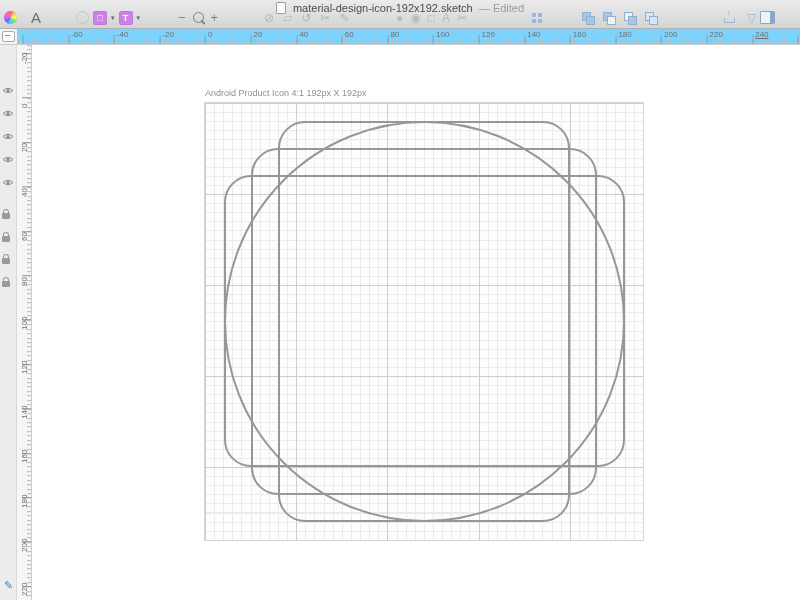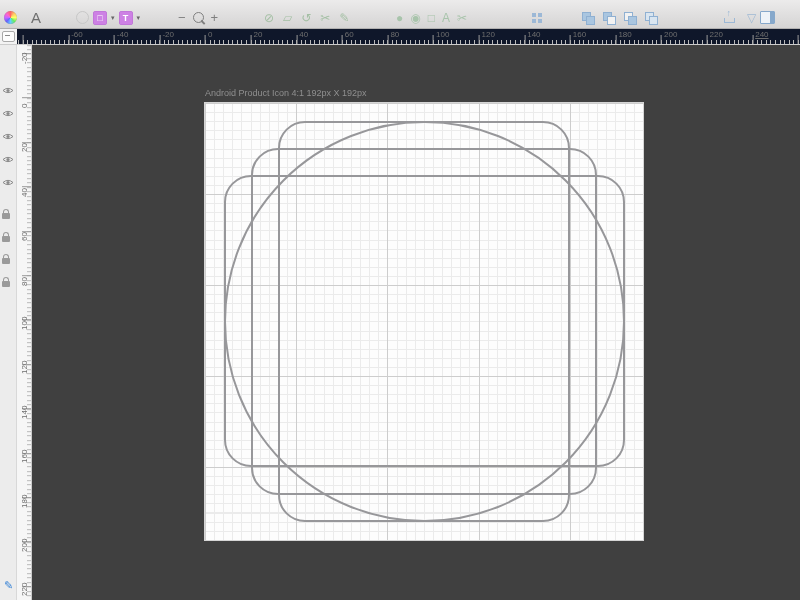--- a/index.html
+++ b/index.html
@@ -60,21 +60,21 @@
   .tg-bool{left:582px;gap:8px;}
   .tg-share{left:724px;gap:12px;}
   .tg-panel{left:760px;}
 
   
   .corner{position:absolute;left:0;top:29px;width:17px;height:15px;background:#f3f3f3;
           border-bottom:1px solid #cccccc;z-index:20;}
   .cornerbox{position:absolute;left:2px;top:2px;width:11px;height:9px;border:1px solid #a9a9a9;
           border-radius:2px;background:#fdfdfd;}
   .cornerbox::after{content:"";position:absolute;left:2px;top:3px;width:5px;height:1px;background:#8a8a8a;}
-  .hruler{position:absolute;left:17px;top:29px;right:0;height:15px;background:#0f172a;
+  .hruler{position:absolute;left:17px;top:29px;right:0;height:15px;background:#7dd3fc;
           border-bottom:1px solid #cccccc;z-index:20;overflow:hidden;}
   .hruler .minor{position:absolute;left:0;right:0;bottom:0;height:4px;
       background:repeating-linear-gradient(to right,#b9b9b9 0 1px,transparent 1px 4.56px);
       background-position-x:1px;}
   .hruler .major{position:absolute;left:0;right:0;bottom:0;height:9px;
       background:repeating-linear-gradient(to right,#9a9a9a 0 1px,transparent 1px 45.6px);
       background-position-x:5.6px;}
   .hlbl{position:absolute;top:1px;font-size:8px;color:#6e6e6e;}
   .vruler{position:absolute;left:17px;top:45px;bottom:0;width:14px;background:#f6f6f6;
           border-right:1px solid #cccccc;z-index:20;overflow:hidden;}
@@ -90,38 +90,43 @@
   
   .leftpanel{position:absolute;left:0;top:45px;bottom:0;width:16px;background:#ececec;
              border-right:1px solid #d8d8d8;z-index:20;}
   .toggle{position:absolute;left:2px;}
   .lock{position:relative;display:inline-block;width:8px;height:6px;background:#9a9a9a;border-radius:1px;margin-top:5px;}
   .lock::before{content:"";position:absolute;left:1px;top:-4px;width:4px;height:4px;
       border:1.5px solid #9a9a9a;border-bottom:none;border-radius:3px 3px 0 0;}
   .editpencil{position:absolute;left:4px;bottom:8px;font-size:11px;color:#3f87d6;z-index:21;}
 
   
-  .canvas{position:absolute;left:32px;top:45px;right:0;bottom:0;background:#404040;overflow:hidden;}
+  .canvas{position:absolute;left:32px;top:45px;right:0;bottom:0;background:#ffffff;overflow:hidden;}
   .abwrap{position:absolute;left:173px;top:43px;}
   .ablabel{height:15px;font-size:9px;color:#8f8f8f;white-space:nowrap;}
   .artboard{position:relative;width:438px;height:437px;background:#fdfdfd;
       box-shadow:0 0 0 1px #d6d6d6;
       background-image:
         repeating-linear-gradient(to right,#cdcdcd 0 1px,transparent 1px 91.2px),
         repeating-linear-gradient(to bottom,#cdcdcd 0 1px,transparent 1px 91.1px),
         repeating-linear-gradient(to right,#ebebeb 0 1px,transparent 1px 9.12px),
         repeating-linear-gradient(to bottom,#ebebeb 0 1px,transparent 1px 9.1px);}
   .shape{position:absolute;border:2px solid #97979a;box-sizing:border-box;background:transparent;}
   .shape.circle{border-radius:50%;}
   .shape.rrect{border-radius:27px;}
 </style>
 </head>
 <body>
 
 <div class="header">
+  <div class="wintitle">
+    <span class="docicon"></span>
+    <span>material-design-icon-192x192.sketch</span>
+    <span class="suffix">&nbsp;</span><span class="suffix">— Edited</span>
+  </div>
   <div class="tgroup tg-file">
       <span class="titem colorwheel"></span>
       <span class="titem glyph big">A</span>
     </div>
   <div class="tgroup tg-insert">
       <span class="titem dimcircle"></span>
       <span class="titem pswatch">□</span>
       <span class="titem caret">▾</span>
       <span class="titem pswatch">T</span>
       <span class="titem caret">▾</span>

